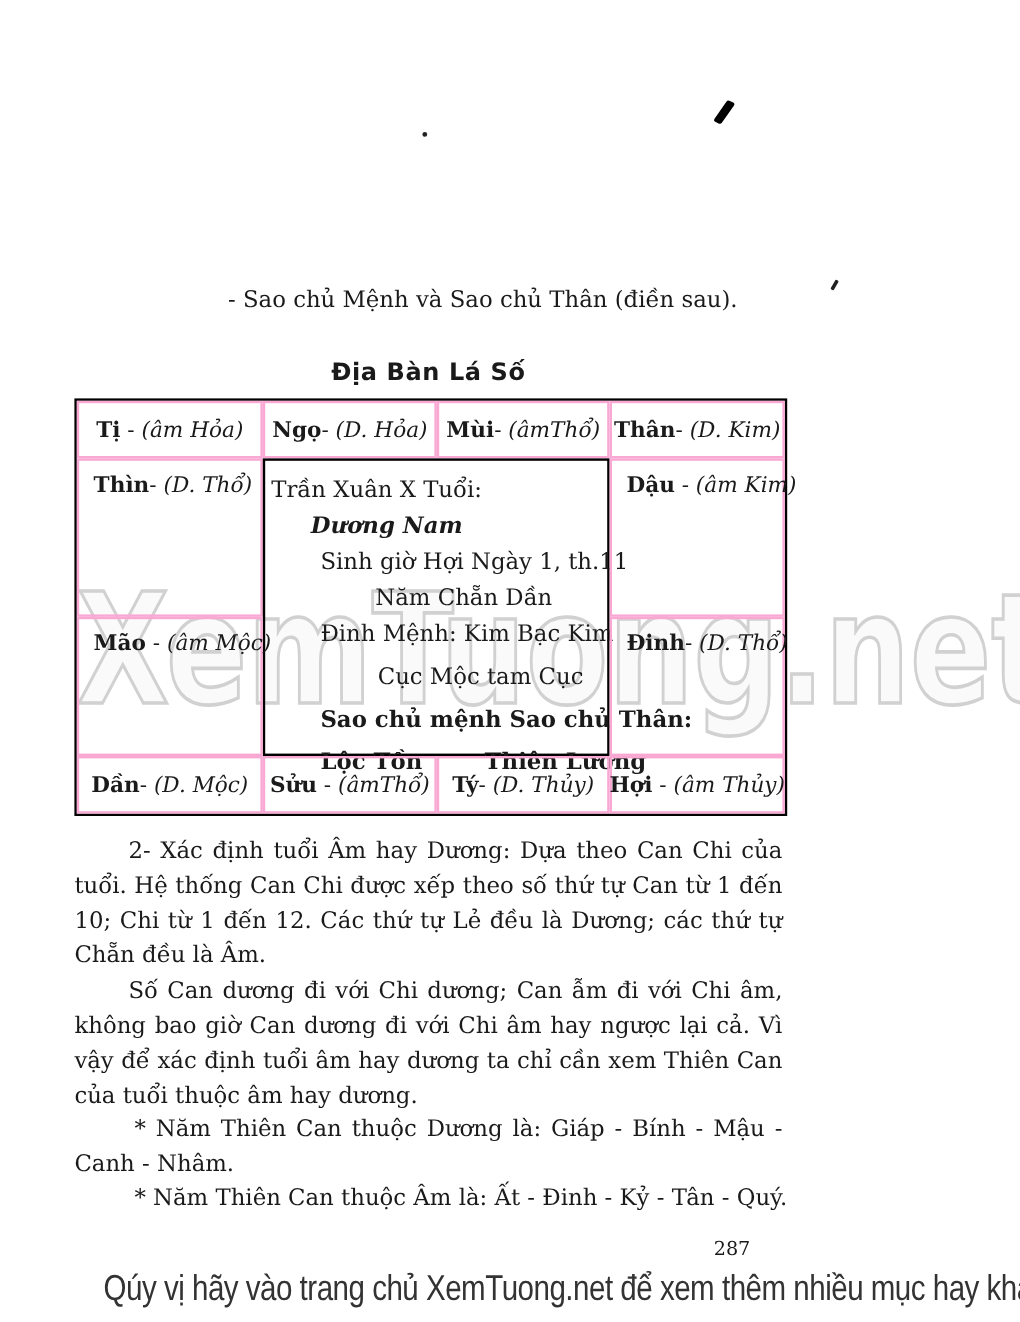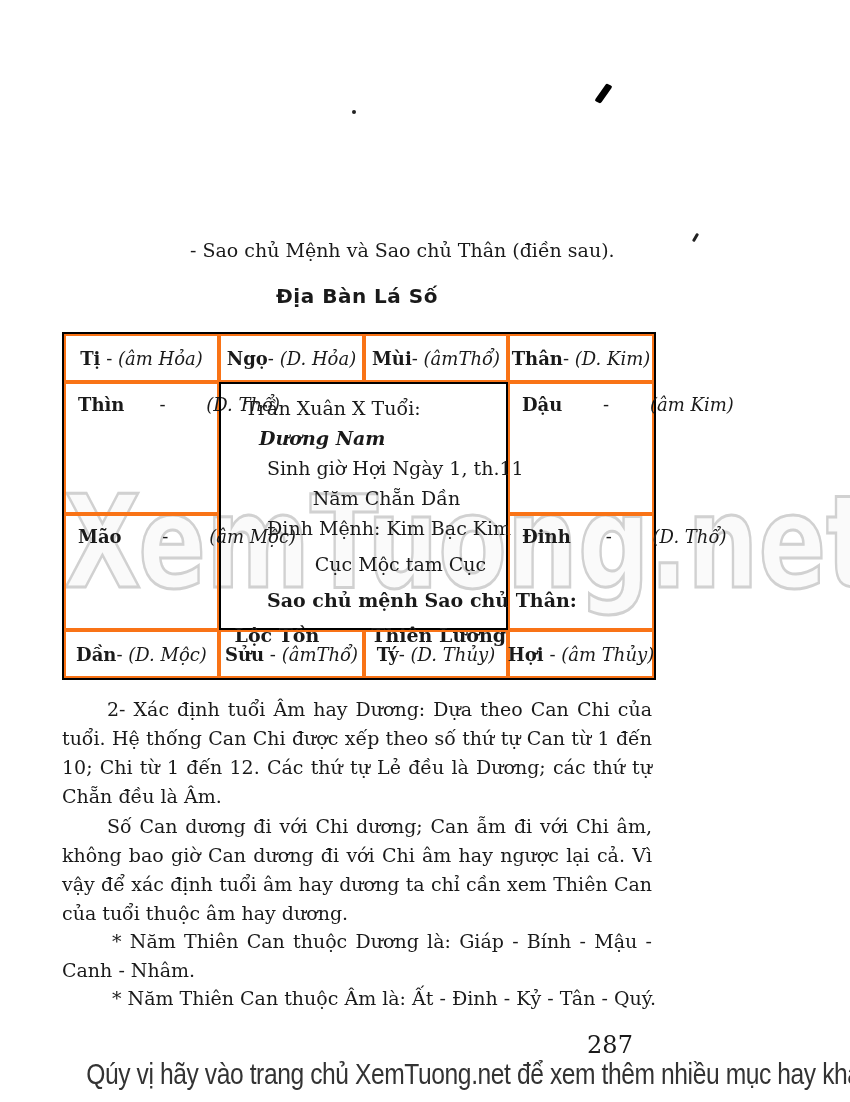--- a/index.html
+++ b/index.html
@@ -24,21 +24,21 @@
   .p1{top:139px;}
   .b1{top:199px;padding-left:50px;}
   .b2{top:236px;padding-left:128px;}
   .p2{top:695px;text-indent:45px;}
   .p3{top:812px;text-indent:45px;}
   .p4{top:927px;text-indent:50px;}
   .p5{top:984px;padding-left:50px;}
   .bold{font-weight:normal;}
   
   .tbl-title{
-    position:absolute;left:62px;top:284px;width:590px;
+    position:absolute;left:62px;top:298px;width:590px;
     text-align:center;font-family:"DejaVu Sans", sans-serif;
     font-weight:bold;font-size:20px;letter-spacing:0.5px;
   }
   
   .watermark{
     position:absolute;left:64px;top:476px;width:786px;height:172px;
     overflow:hidden;z-index:1;pointer-events:none;
   }
   .watermark span{
     display:inline-block;white-space:nowrap;
@@ -51,43 +51,43 @@
   }
   
   .diaban{
     position:absolute;left:62px;top:332px;z-index:2;
     display:grid;
     grid-template-columns:155px 145px 144px 146px;
     grid-template-rows:48px 132px 116px 48px;
     border:2px solid #000;
   }
   .cell{
-    border:2px solid #f97316;background:transparent;
+    border:2px solid #f9a8d4;background:transparent;
     font-size:18px;
     display:flex;align-items:center;justify-content:center;
     white-space:nowrap;
   }
   .cell .nm{font-weight:bold;white-space:pre;}
   .cell .at{font-style:italic;font-size:18px;white-space:pre;}
-  .cell.tall{align-items:flex-start;justify-content:flex-start;padding:10px 0 0 12px;gap:35px;}
+  .cell.tall{align-items:flex-start;justify-content:flex-start;padding:10px 0 0 12px;}
   .center-cell{
     grid-column:2 / 4;grid-row:2 / 4;
     border:2px solid #000;background:transparent;
     font-size:19px;line-height:30px;
     padding-top:9px;
   }
   .cl{white-space:nowrap;padding-left:46px;}
-  .cl1{text-align:left;padding-left:24px;}
+  .cl1{text-align:left;padding-left:5px;}
   .cl2{text-align:left;padding-left:38px;font-weight:bold;font-style:italic;}
   .cl3,.cl4,.cl5{text-align:center;}
   .cl6{text-align:center;padding-left:30px;margin-top:6px;margin-left:44px;}
   .cl7{text-align:center;font-weight:bold;margin-top:6px;}
-  .cl8{display:flex;justify-content:flex-end;gap:52px;font-weight:bold;margin-top:5px;}
-  
-  .pagenum{position:absolute;left:560px;top:1031px;width:100px;text-align:center;font-size:24px;}
+  .cl8{display:flex;justify-content:space-between;gap:52px;font-weight:bold;margin-top:5px;}
+  
+  .pagenum{position:absolute;left:560px;top:1031px;width:100px;text-align:center;font-size:16px;}
   .footer{
     position:absolute;left:0;top:1057px;width:850px;
     text-align:center;color:#333;
     font-family:"Liberation Sans", sans-serif;
   }
   .footer span.scale{
     display:inline-block;font-size:30px;font-weight:500;letter-spacing:-0.5px;
     transform:scaleX(0.82);transform-origin:center top;white-space:nowrap;
   }
 </style>

